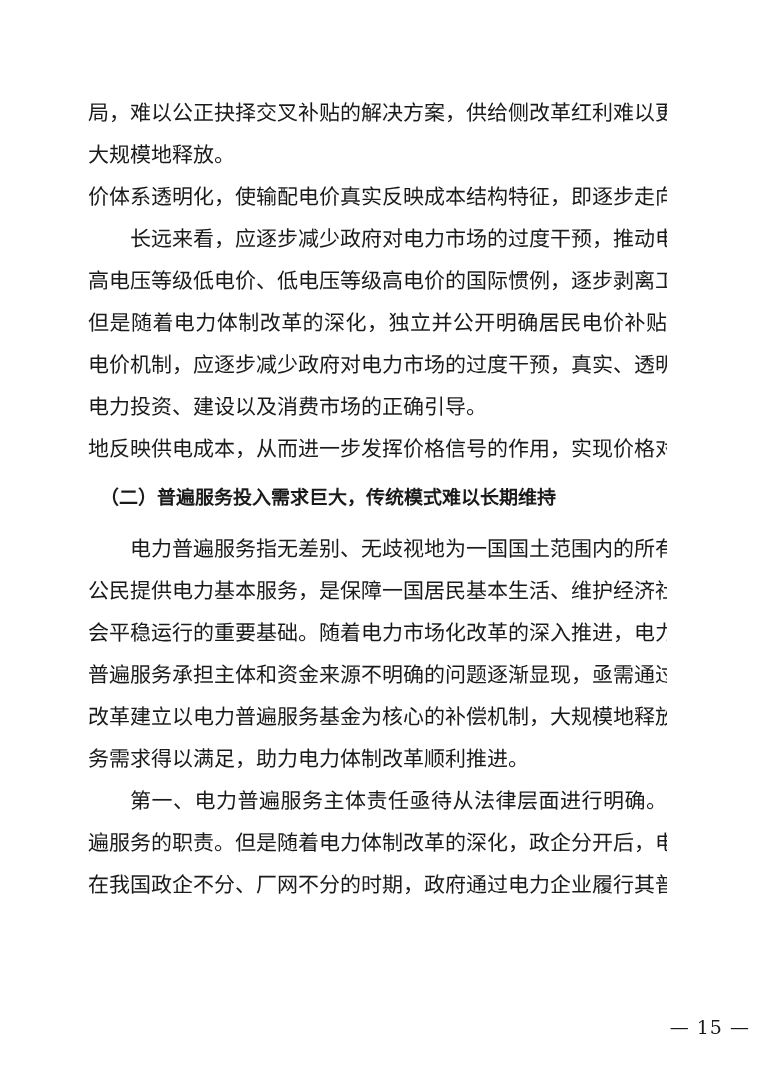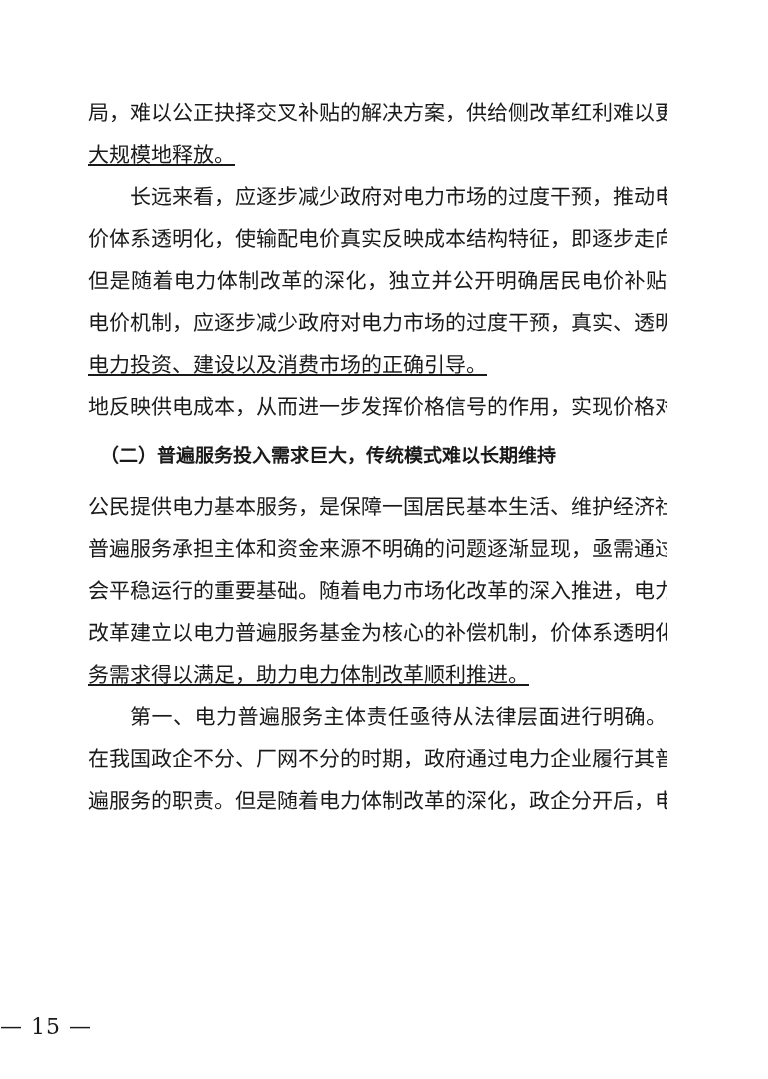--- a/index.html
+++ b/index.html
@@ -26,21 +26,20 @@
     font-size: 21px;
     line-height: 42px;
     text-align: justify;
     text-align-last: justify;
     white-space: nowrap;
     overflow: hidden;
   }
   .textline.end {
     text-align: right;
     text-align-last: left;
-    text-decoration: underline;
   }
   .textline.ind {
     text-indent: 2em;
   }
   .textline.boldline {
     font-weight: normal;
   }
   .section-heading {
     font-family: "DejaVu Sans", "Liberation Sans", sans-serif;
     font-weight: bold;
@@ -48,59 +47,61 @@
     line-height: 42px;
     margin: 6px 0 10px 0;
     text-indent: 12px;
     white-space: nowrap;
   }
   .page-footer {
     position: absolute;
     left: 0;
     right: 0;
     top: 1016px;
-    text-align: left;
-    font-size: 22px;
+    text-align: right;
+    font-size: 19px;
     line-height: 22px;
     letter-spacing: 1px;
     color: #1a1a1a;
   }
 </style>
 </head>
 <body>
 
 <div class="page">
 
   <div>
     <div class="textline">局，难以公正抉择交叉补贴的解决方案，供给侧改革红利难以更</div>
     <div class="textline end">大规模地释放。</div>
   </div>
 
   <div>
+    <div class="textline">价体系透明化，使输配电价真实反映成本结构特征，即逐步走向</div>
     <div class="textline ind">长远来看，应逐步减少政府对电力市场的过度干预，推动电</div>
-    <div class="textline">价体系透明化，使输配电价真实反映成本结构特征，即逐步走向</div>
+    <div class="textline">高电压等级低电价、低电压等级高电价的国际惯例，逐步剥离工</div>
     <div class="textline">但是随着电力体制改革的深化，独立并公开明确居民电价补贴</div>
     <div class="textline">电价机制，应逐步减少政府对电力市场的过度干预，真实、透明</div>
     <div class="textline end">电力投资、建设以及消费市场的正确引导。</div>
     <div class="textline">地反映供电成本，从而进一步发挥价格信号的作用，实现价格对</div>
   </div>
 
   <div class="section-heading">（二）普遍服务投入需求巨大，传统模式难以长期维持</div>
 
   <div>
+    <div class="textline ind">电力普遍服务指无差别、无歧视地为一国国土范围内的所有</div>
     <div class="textline">公民提供电力基本服务，是保障一国居民基本生活、维护经济社</div>
+    <div class="textline">会平稳运行的重要基础。随着电力市场化改革的深入推进，电力</div>
     <div class="textline">普遍服务承担主体和资金来源不明确的问题逐渐显现，亟需通过</div>
-    <div class="textline">会平稳运行的重要基础。随着电力市场化改革的深入推进，电力</div>
-    <div class="textline">改革建立以电力普遍服务基金为核心的补偿机制，价体系透明化</div>
+    <div class="textline">改革建立以电力普遍服务基金为核心的补偿机制，大规模地释放</div>
     <div class="textline end">务需求得以满足，助力电力体制改革顺利推进。</div>
   </div>
 
   <div>
     <div class="textline ind boldline">第一、电力普遍服务主体责任亟待从法律层面进行明确。</div>
+    <div class="textline">遍服务的职责。但是随着电力体制改革的深化，政企分开后，电</div>
     <div class="textline">在我国政企不分、厂网不分的时期，政府通过电力企业履行其普</div>
-    <div class="textline">遍服务的职责。但是随着电力体制改革的深化，政企分开后，电</div>
   </div>
 
   <div class="page-footer">
     <span>— 15 —</span>
   </div>
 
 </div>
 
 </body></html>

